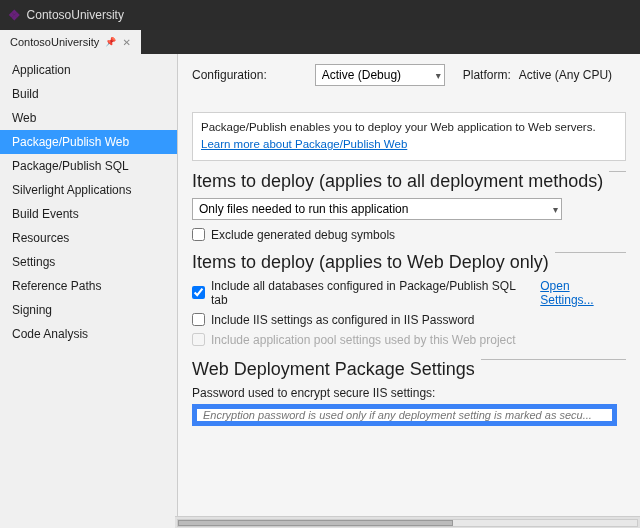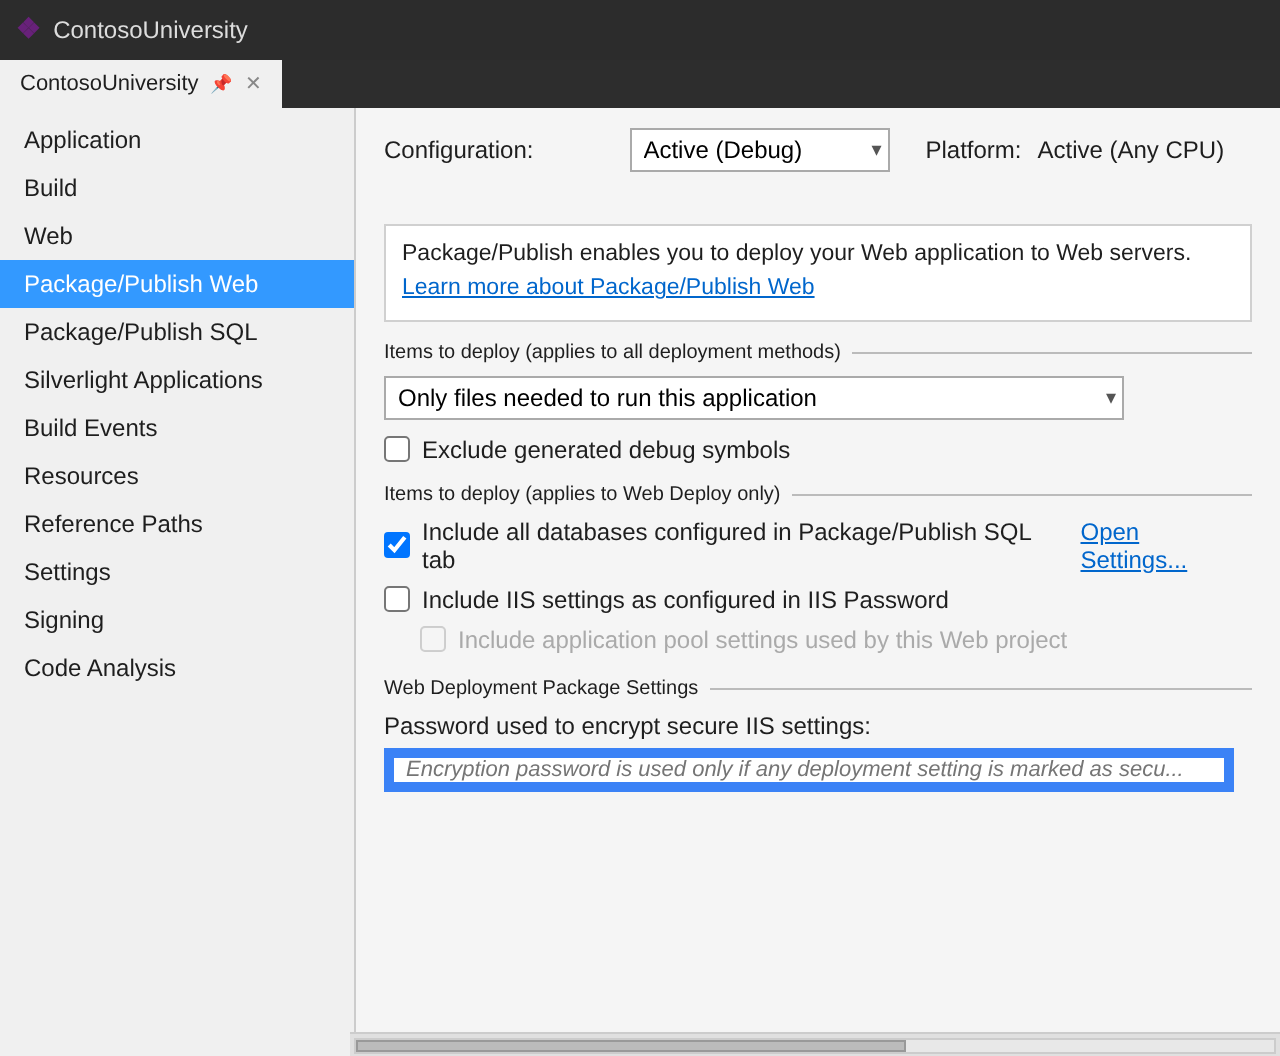--- a/index.html
+++ b/index.html
@@ -113,25 +113,25 @@
       border: 1px solid #d0d0d0;
       padding: 6px 8px;
       margin-bottom: 10px;
       font-size: 11.5px;
       color: #1e1e1e;
       line-height: 1.5;
     }
     .link { color: #0066cc; text-decoration: underline; cursor: pointer; }
 
     .section-header {
-      font-size: 10px;
+      font-size: 18px;
       color: #1e1e1e;
       margin-bottom: 6px;
       display: flex;
-      align-items: center;
+      align-items: flex-start;
     }
     .section-header::after {
       content: '';
       flex: 1;
       height: 1px;
       background: #bbb;
       margin-left: 6px;
     }
 
     .deploy-select-wrapper {
@@ -258,24 +258,24 @@
     <div class="sidebar-item">
       <span>Silverlight Applications</span>
     </div>
     <div class="sidebar-item">
       <span>Build Events</span>
     </div>
     <div class="sidebar-item">
       <span>Resources</span>
     </div>
     <div class="sidebar-item">
+      <span>Settings</span>
+    </div>
+    <div class="sidebar-item">
       <span>Reference Paths</span>
-    </div>
-    <div class="sidebar-item">
-      <span>Settings</span>
     </div>
     <div class="sidebar-item">
       <span>Signing</span>
     </div>
     <div class="sidebar-item">
       <span>Code Analysis</span>
     </div>
   </div>
 
   <div class="content">
@@ -325,21 +325,21 @@
         <input type="checkbox" checked="" style="">
         <span>Include all databases configured in Package/Publish SQL tab</span>
         <span class="link">Open Settings...</span>
       </div>
 
       <div class="checkbox-row">
         <input type="checkbox" style="">
         <span>Include IIS settings as configured in IIS Password</span>
       </div>
 
-      <div class="checkbox-row disabled" style="margin-left:18px;">
+      <div class="checkbox-row disabled" style="">
         <input type="checkbox" disabled="" style="">
         <span>Include application pool settings used by this Web project</span>
       </div>
     </div>
 
     
     <div style="margin-top:12px;">
       <div class="section-header">
         <span>Web Deployment Package Settings</span>
       </div>

